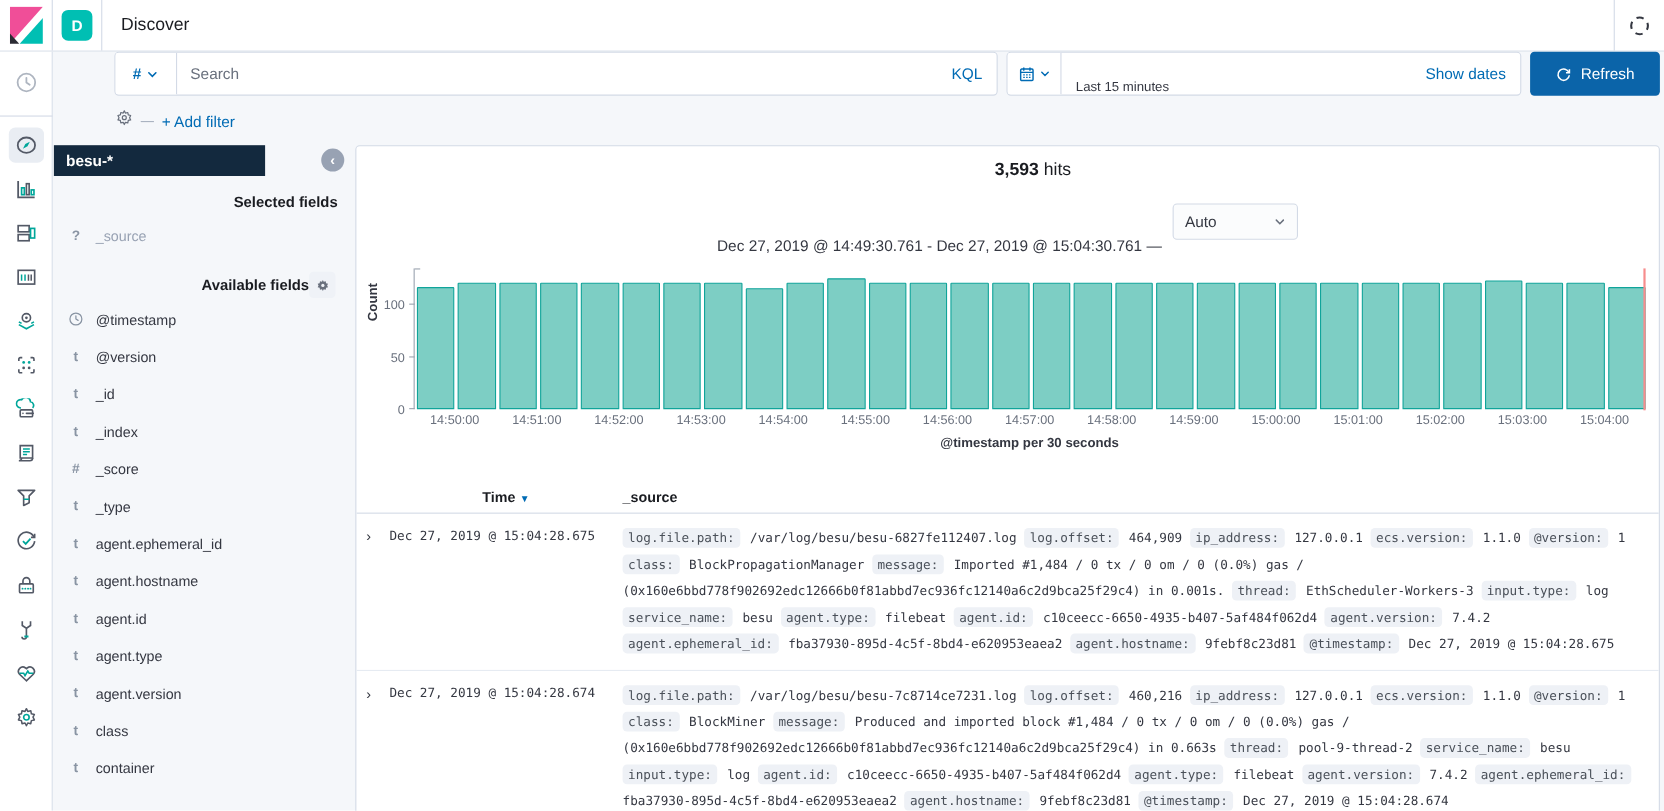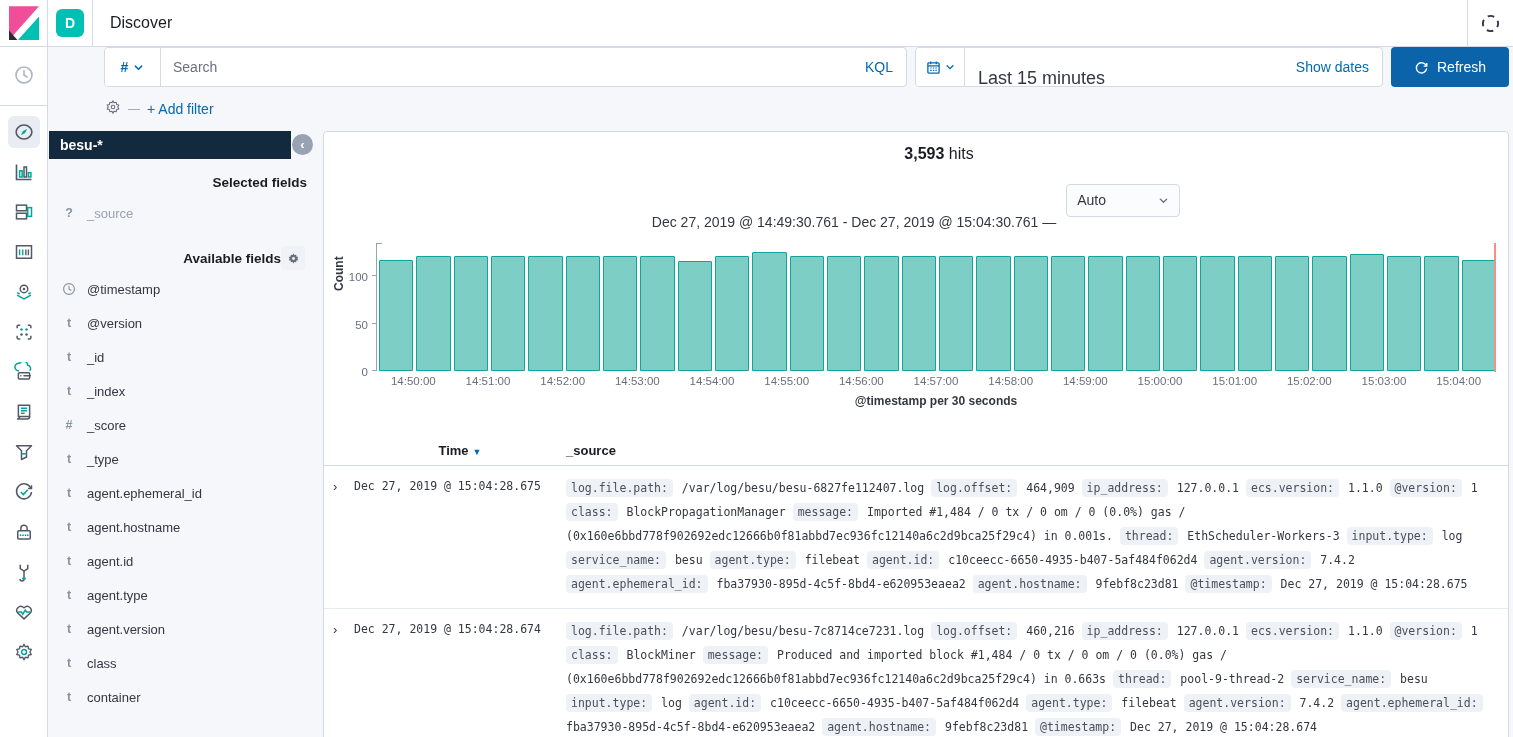--- a/index.html
+++ b/index.html
@@ -37,33 +37,33 @@
   .filter-toggle { width:56px; height:100%; border-right:1px solid #D3DAE6; display:flex; align-items:center;
     justify-content:center; gap:5px; color:#006BB4; font-weight:bold; font-size:14px; cursor:pointer; background:#fff; }
   .search-input { flex:1; border:0; outline:0; height:100%; padding:0 12px; font-size:14px;
     font-family:"Liberation Sans","DejaVu Sans",sans-serif; color:#343741; background:transparent; }
   .search-input::placeholder { color:#69707D; }
   .kql { padding-right:13px; color:#006BB4; font-size:14px; cursor:pointer; }
   .date-box { width:468px; height:40px; background:#fff; border:1px solid #D3DAE6; border-radius:4px;
     display:flex; align-items:center; overflow:hidden; }
   .cal-btn { width:49px; height:100%; border-right:1px solid #D3DAE6; display:flex; align-items:center;
     justify-content:center; gap:4px; cursor:pointer; background:#fff; }
-  .date-value { flex:1; padding-left:13px; font-size:18px; color:#343741; cursor:pointer;margin-top:23px; }
+  .date-value { flex:1; padding-left:13px; font-size:12px; color:#343741; cursor:pointer;margin-top:23px; }
   .show-dates { padding-right:13px; color:#006BB4; font-size:14px; cursor:pointer; }
   .refresh-btn { width:118px; height:40px; background:#0B64A9; border:0; border-radius:4px; color:#fff;
     font-size:14px; display:flex; align-items:center; justify-content:center; gap:8px; cursor:pointer;
     font-family:"Liberation Sans","DejaVu Sans",sans-serif; }
   .addfilter-row { display:flex; align-items:center; gap:7px; padding:12px 8px 10px 57px; }
   .addfilter-dash { color:#98A2B3; font-size:12px; }
   .addfilter-link { color:#006BB4; font-size:14px; text-decoration:none; cursor:pointer; }
 
   
   .content { flex:1; display:flex; position:relative; }
   .sidebar { width:267px; position:relative; padding:2px 0 0 1px; }
-  .index-bar { width:242px; height:28px; background:#13293E; color:#fff; font-weight:bold; font-size:14px;
+  .index-bar { width:192px; height:28px; background:#13293E; color:#fff; font-weight:bold; font-size:14px;
     display:flex; align-items:center; padding-left:11px; cursor:pointer; }
   .collapse-btn { position:absolute; top:5px; left:244px; width:21px; height:21px; border-radius:50%;
     background:#98A2B3; color:#fff; border:0; display:flex; align-items:center; justify-content:center;
     font-size:13px; font-weight:bold; cursor:pointer; line-height:1; }
   .side-inner { padding:0 8px 0 8px; }
   .side-heading { display:flex; align-items:center; justify-content:flex-end; margin-top:16px;margin-left:36px; }
   .side-heading h3 { font-size:13.5px; color:#1A1C21; }
   .gear-btn { width:24px; height:24px; border:0; background:#EFF2F7; border-radius:4px; display:flex;
     align-items:center; justify-content:center; cursor:pointer; margin-right:2px; }
   .field-row { height:34px; display:flex; align-items:center; gap:10px; padding-left:4px; cursor:pointer; border-radius:4px; }

